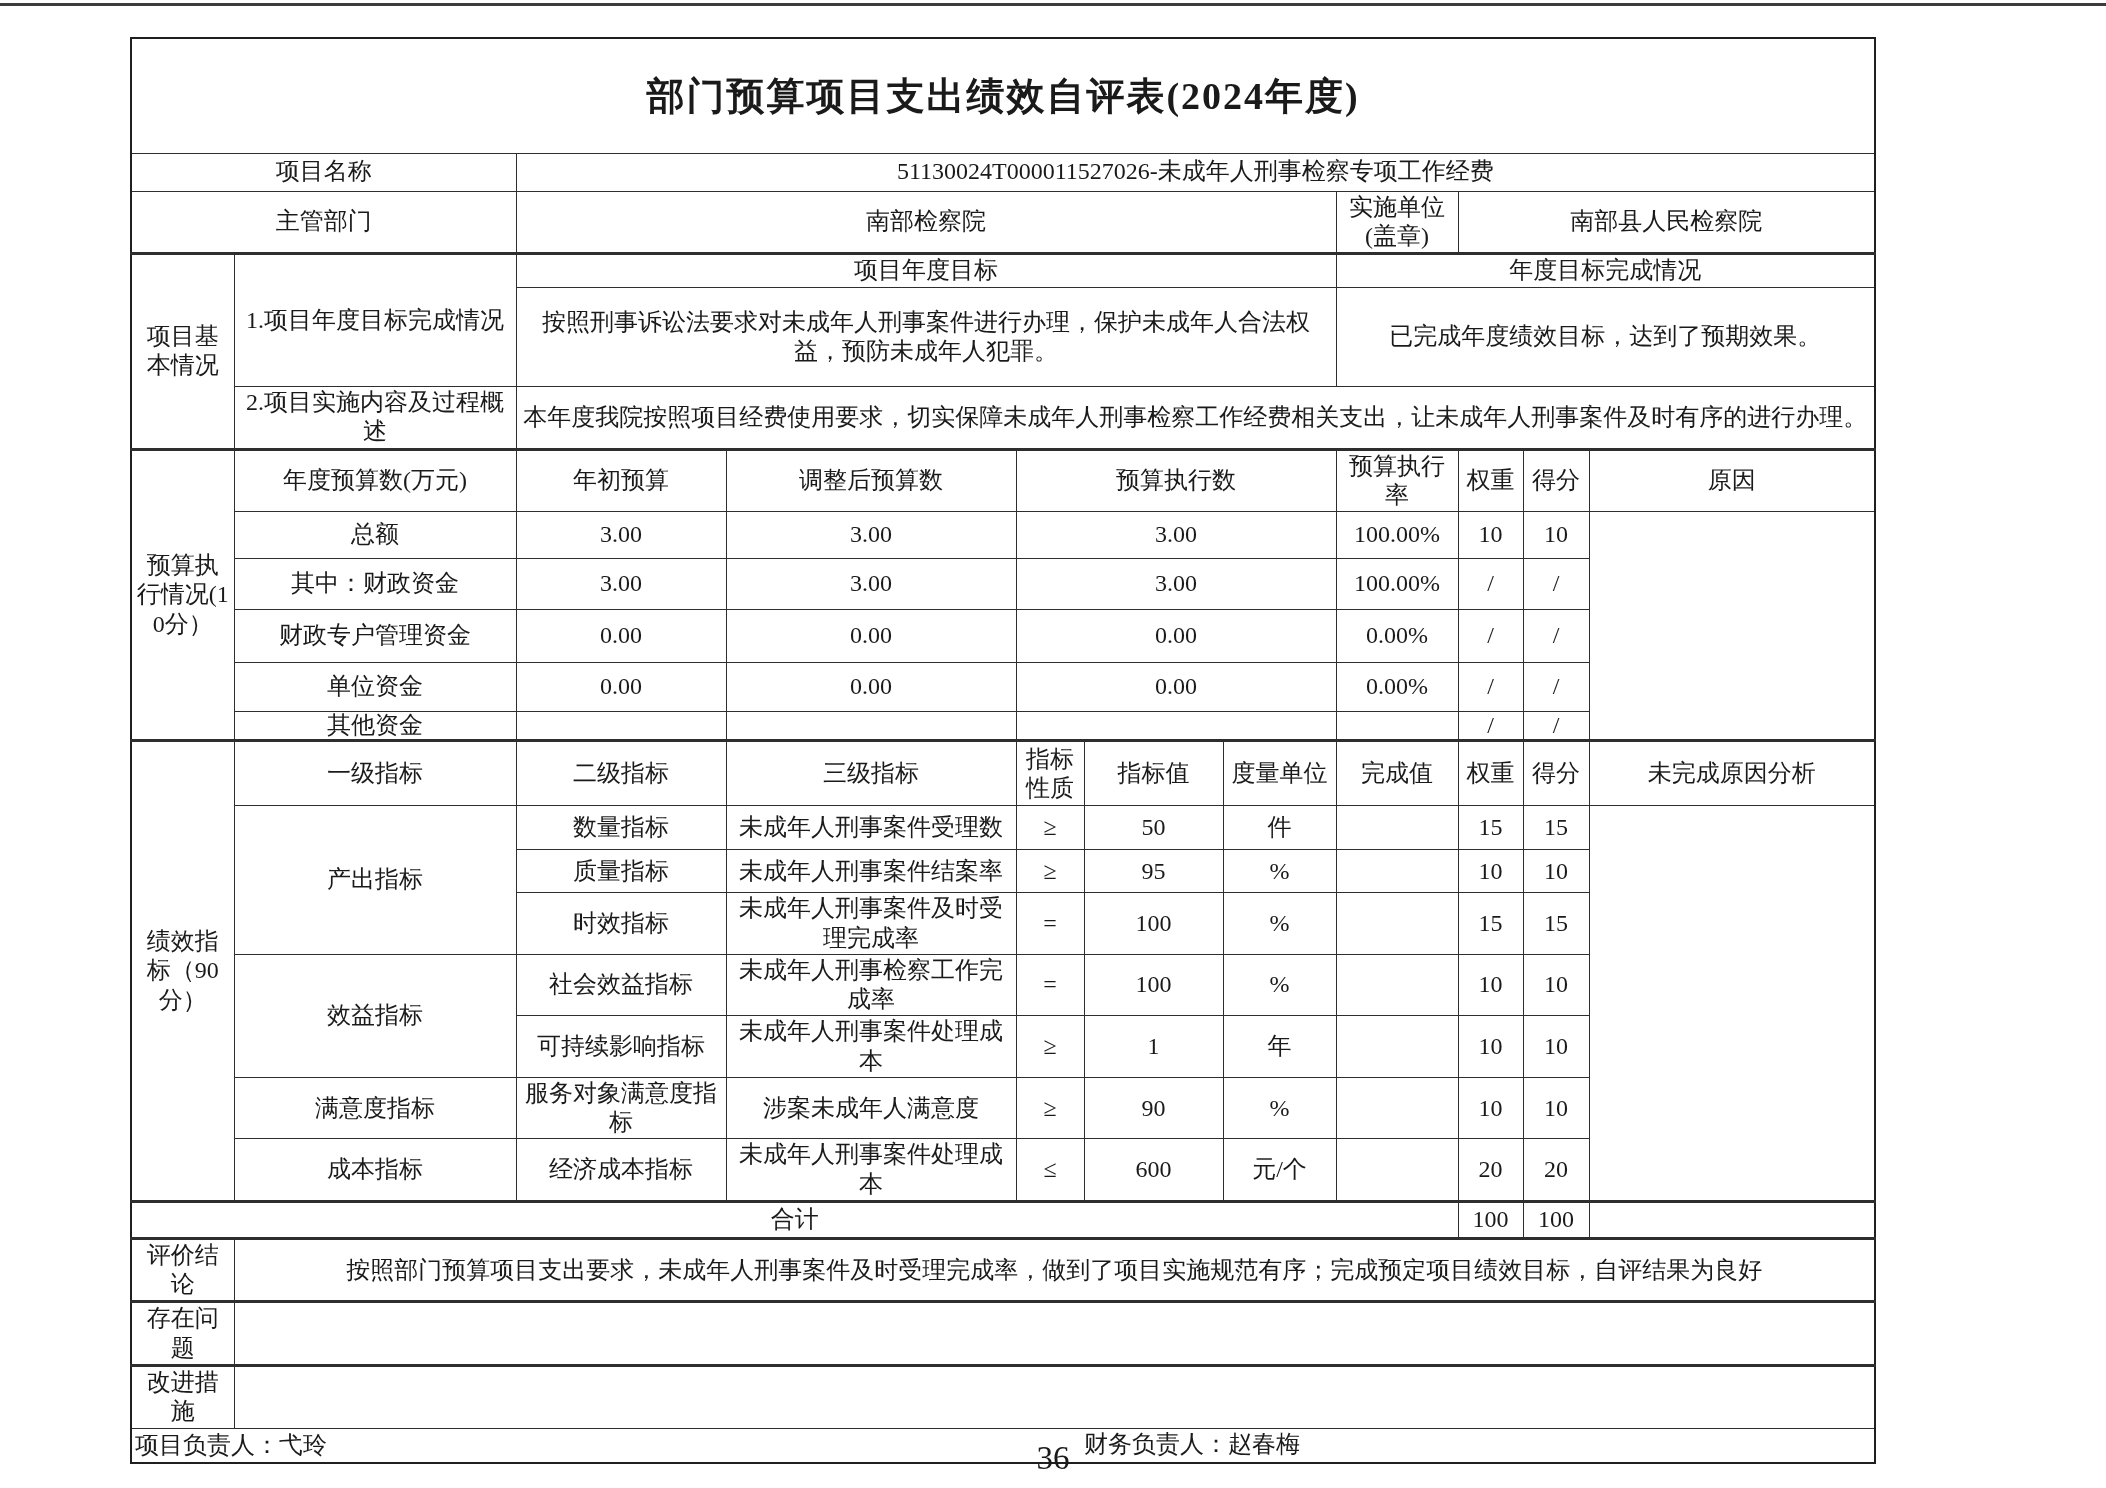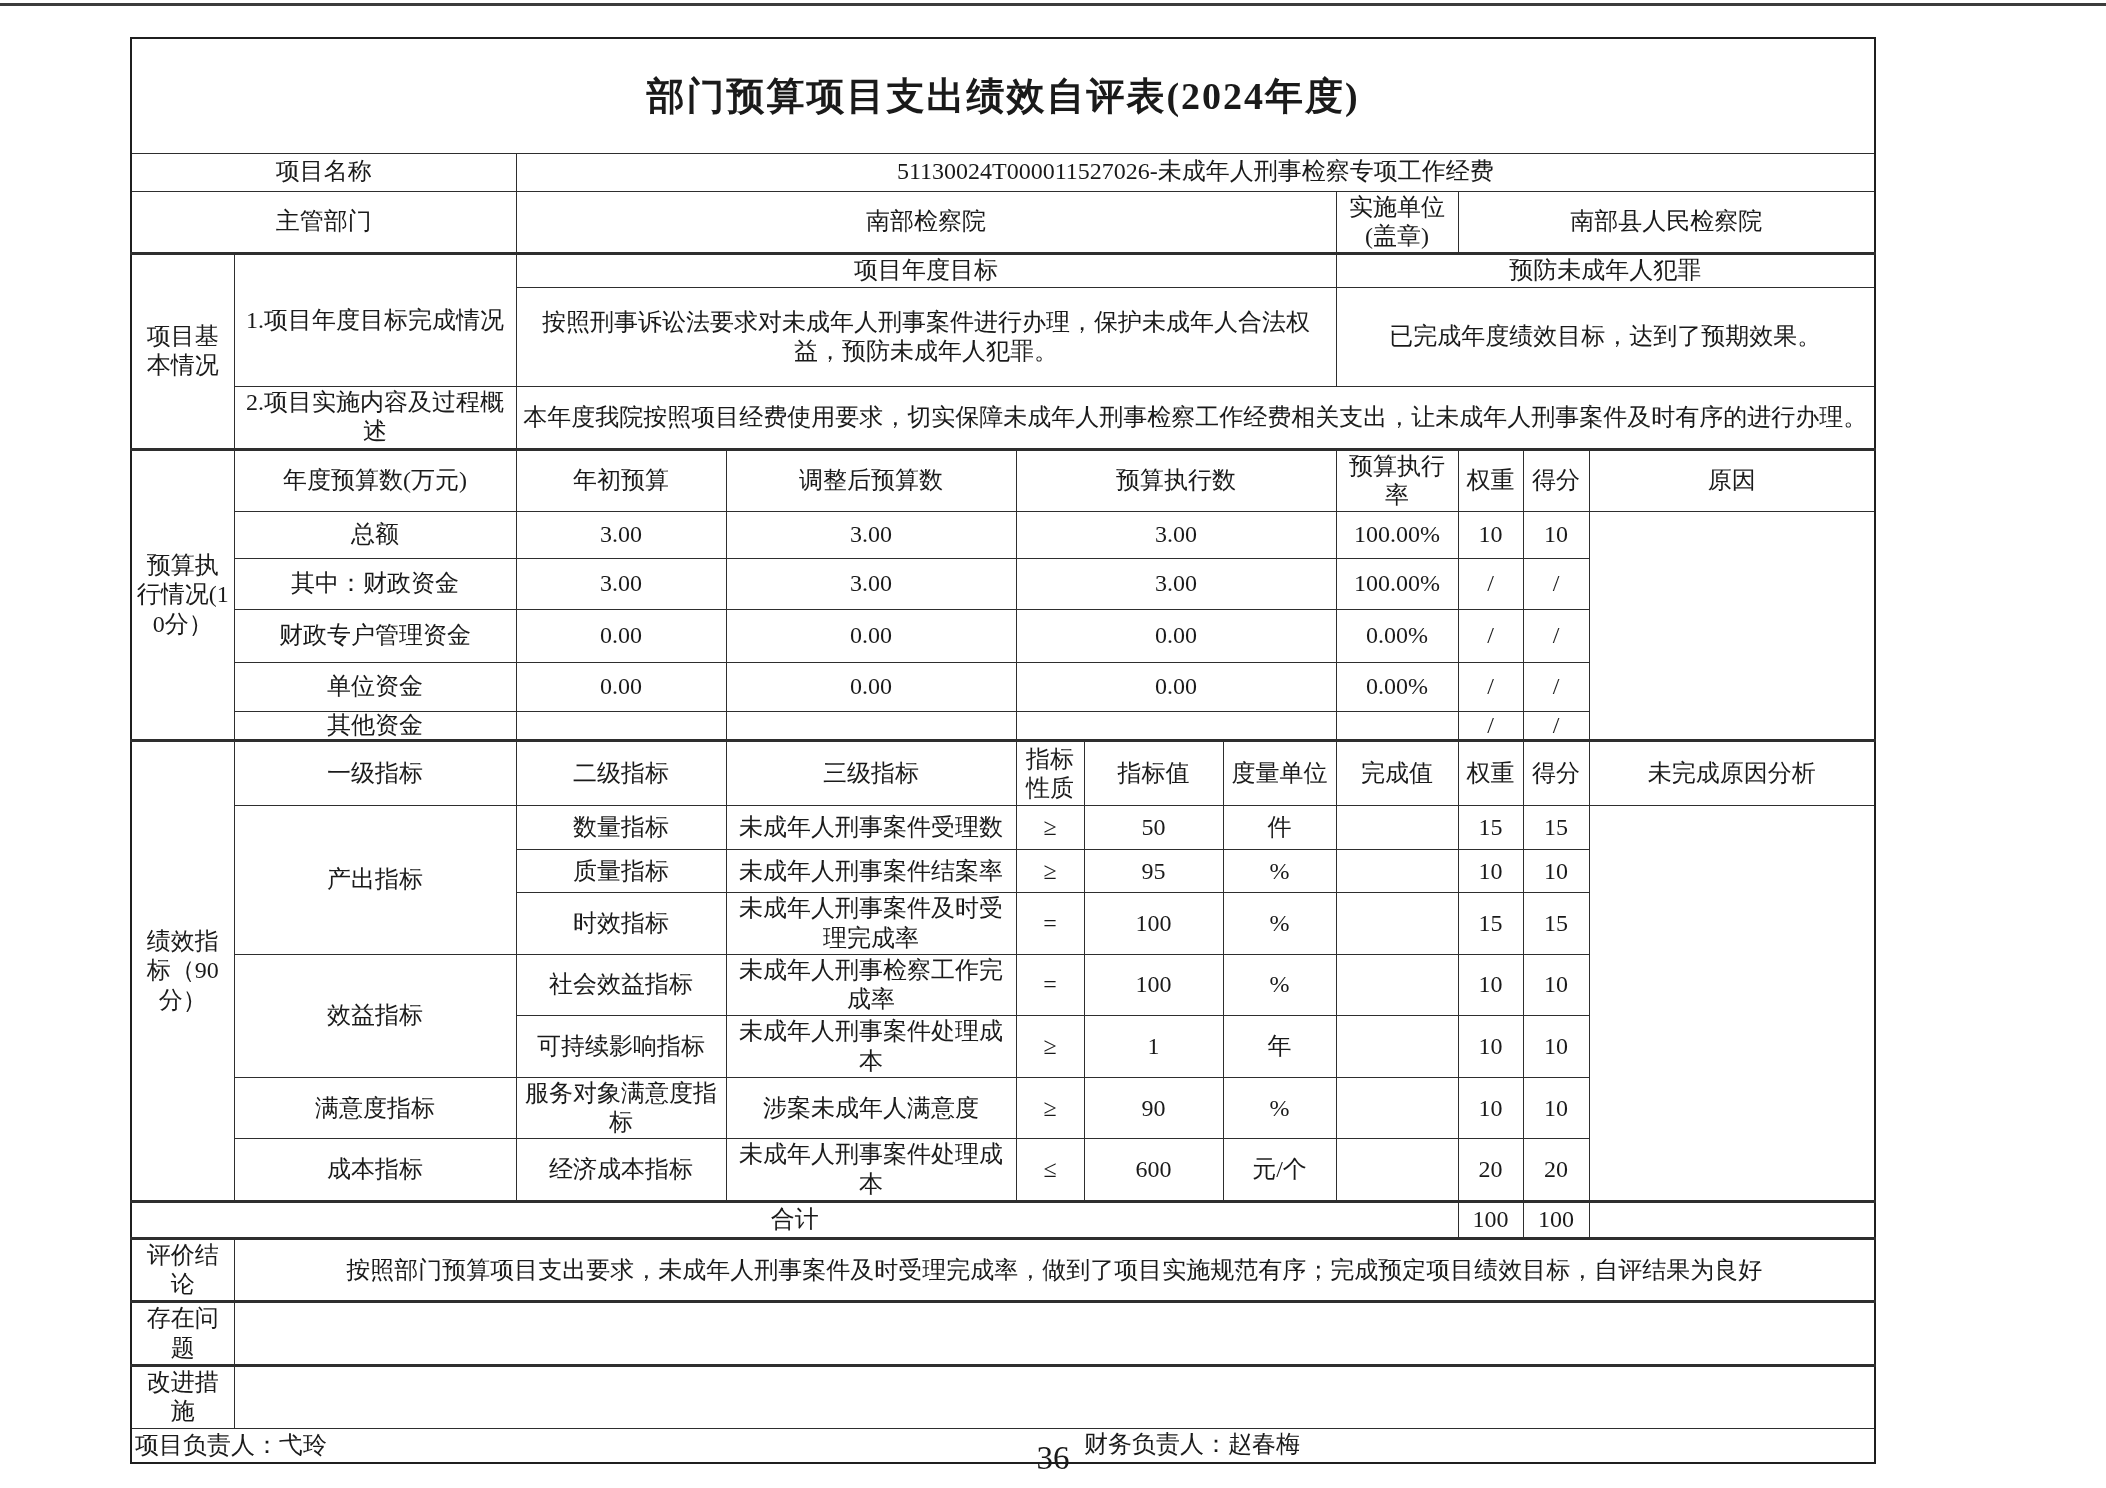--- a/index.html
+++ b/index.html
@@ -62,21 +62,21 @@
       <div>实施单位</div>
       <div>(盖章)</div>
     </td>
     <td colspan="3">南部县人民检察院</td>
   </tr>
 
   <tr class="thick" style="height:34px">
     <td rowspan="3">项目基本情况</td>
     <td rowspan="2" class="left">1.项目年度目标完成情况</td>
     <td colspan="5">项目年度目标</td>
-    <td colspan="4">预防未成年人犯罪</td>
+    <td colspan="4">年度目标完成情况</td>
   </tr>
   <tr style="height:99px">
     <td colspan="5" class="left">按照刑事诉讼法要求对未成年人刑事案件进行办理，保护未成年人合法权益，预防未成年人犯罪。</td>
     <td colspan="4" class="left">已完成年度绩效目标，达到了预期效果。</td>
   </tr>
   <tr style="height:62px">
     <td class="left">2.项目实施内容及过程概述</td>
     <td colspan="9" class="left">本年度我院按照项目经费使用要求，切实保障未成年人刑事检察工作经费相关支出，让未成年人刑事案件及时有序的进行办理。</td>
   </tr>
 

